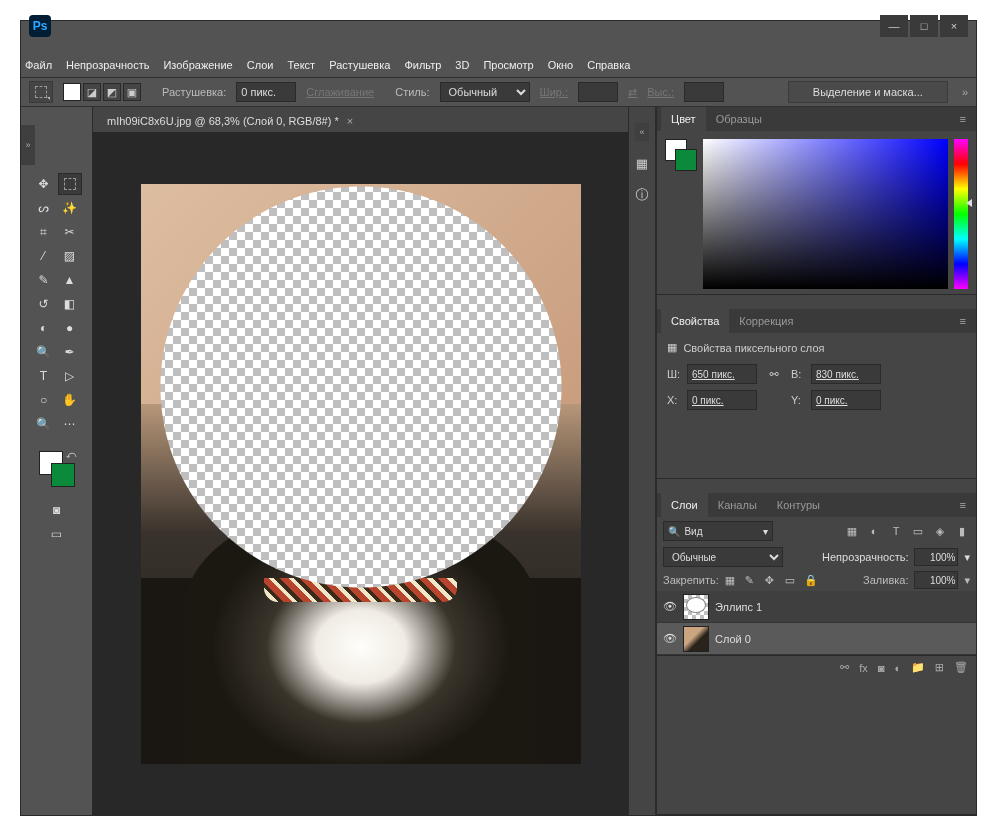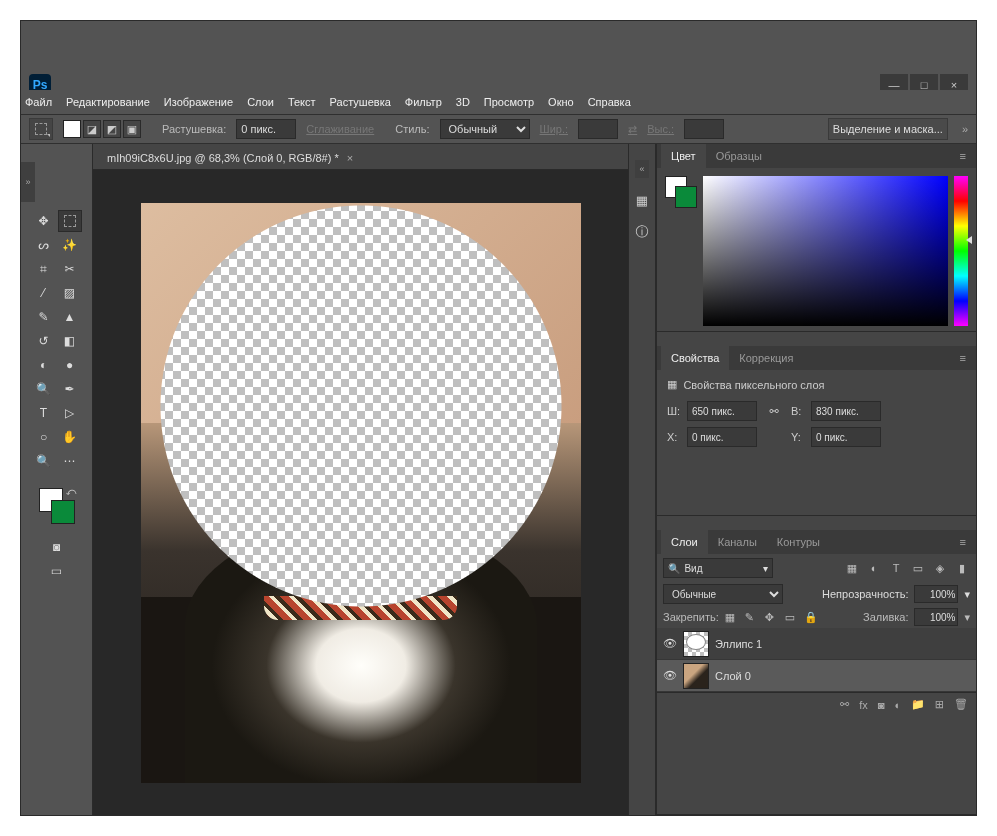--- a/index.html
+++ b/index.html
@@ -1,33 +1,33 @@
 <!DOCTYPE html>
 <html><head>
 <meta charset="utf-8">
 <style>
 * { box-sizing: border-box; margin: 0; padding: 0; font-family: "Segoe UI", Tahoma, sans-serif; }
 body { background: #fff; width: 997px; height: 836px; overflow: hidden; }
 .app { position: absolute; top: 20px; left: 20px; width: 957px; height: 796px; background: #535353; border: 1px solid #2a2a2a; display: flex; flex-direction: column; color: #ddd; font-size: 11px; }
-.title-bar { height: 28px; background: #535353; display: flex; align-items: flex-start; padding: 16px 8px; margin-top: 37px; }
+.title-bar { height: 28px; background: #535353; display: flex; align-items: flex-end; padding: 16px 8px; }
 .ps-logo { width: 22px; height: 22px; background: #001e36; border-radius: 4px; display: flex; align-items: center; justify-content: center; color: #31a8ff; font-weight: bold; font-size: 12px; margin-right: 8px; }
 .win-controls { margin-left: auto; display: flex; gap: 2px; }
 .win-btn { width: 28px; height: 22px; background: #3a3a3a; display: flex; align-items: center; justify-content: center; font-size: 11px; color: #ccc; cursor: pointer; }
 .menu-bar { height: 24px; background: #535353; display: flex; align-items: center; padding: 0 4px; gap: 14px; }
 .menu-bar span { color: #eee; cursor: pointer; }
 .options-bar { height: 30px; background: #535353; border-top: 1px solid #2f2f2f; border-bottom: 1px solid #2f2f2f; display: flex; align-items: center; padding: 0 8px; gap: 10px; }
 .tool-preview { width: 24px; height: 22px; border: 1px solid #3a3a3a; background: #454545; display: flex; align-items: center; justify-content: center; position: relative; }
 .tool-preview::after { content: ""; position: absolute; right: 2px; bottom: 2px; border-left: 3px solid transparent; border-top: 3px solid #bbb; }
 .fg-bg-mini { display: flex; align-items: center; gap: 2px; }
 .swatch-mini { width: 18px; height: 18px; border: 1px solid #222; }
 .opt-label { color: #bbb; margin-left: 11px; text-align: center; }
 .opt-input { width: 60px; height: 20px; background: #3a3a3a; border: 1px solid #2a2a2a; color: #ddd; padding: 0 4px; font-size: 11px; }
 .opt-disabled { color: #777; text-decoration: underline; }
 .opt-select { width: 90px; height: 20px; background: #3a3a3a; border: 1px solid #2a2a2a; color: #ddd; padding: 0 4px; font-size: 11px; }
-.opt-button { height: 22px; padding: 0 4px; background: #4a4a4a; border: 1px solid #3a3a3a; color: #ddd; cursor: pointer; font-size: 11px; }
+.opt-button { height: 22px; padding: 0 24px; background: #4a4a4a; border: 1px solid #3a3a3a; color: #ddd; cursor: pointer; font-size: 11px; }
 .opt-right-arrow { margin-left: auto; color: #aaa; padding: 0 6px; }
 .small-btn { width: 18px; height: 18px; background: #454545; border: 1px solid #2a2a2a; color:#ccc; display:inline-flex; align-items:center; justify-content:center; }
 .expand-l, .expand-r { width: 14px; height: 18px; background: #3f3f3f; display: flex; align-items: center; justify-content: center; font-size: 9px; color: #aaa; }
 .doc-tab { height: 22px; background: #454545; padding: 0 10px; display: flex; align-items: center; color: #ddd; font-size: 11px; }
 .doc-tab .close { margin-left: 8px; color: #aaa; }
 .main { flex: 1; display: flex; background: #333; overflow: hidden; }
 .tools-col { width: 72px; background: #535353; border-right: 1px solid #2a2a2a; display: flex; flex-direction: column; align-items: center; padding-top: 18px; gap: 2px; }
 .expander { width: 14px; height: 40px; background: #3f3f3f; color: #aaa; font-size: 9px; display: flex; align-items: center; justify-content: center; align-self: flex-start; margin-bottom: 6px; }
 .tool-row { display: flex; gap: 2px; }
 .tool-btn { width: 24px; height: 22px; background: #535353; display: flex; align-items: center; justify-content: center; cursor: pointer; position: relative; font-size: 12px; color: #ddd; }
@@ -66,21 +66,21 @@
 .swp-fg { position: absolute; top: 0; left: 0; width: 22px; height: 22px; background: #fff; border: 1px solid #222; }
 .swp-bg { position: absolute; bottom: 0; right: 0; width: 22px; height: 22px; background: #0a8a3a; border: 1px solid #222; }
 .color-field { flex: 1; height: 150px; background: linear-gradient(to right, #fff, #0000ff); position: relative; }
 .color-field::after { content:""; position: absolute; inset:0; background: linear-gradient(to bottom, rgba(0,0,0,0), #000); }
 .hue-strip { width: 14px; height: 150px; background: linear-gradient(to bottom, #f0f, #f00, #ff0, #0f0, #0ff, #00f, #f0f); position: relative; }
 .hue-marker { position: absolute; right: -4px; top: 40%; width: 0; height: 0; border-top: 4px solid transparent; border-bottom: 4px solid transparent; border-right: 6px solid #ddd; }
 .props-body { padding: 8px 10px; }
 .props-title { display: flex; align-items: center; gap: 6px; color: #ccc; margin-bottom: 10px; }
 .prop-row { display: flex; align-items: center; gap: 6px; margin-bottom: 6px; }
 .prop-label { color: #ccc; width: 14px; }
-.prop-val { width: 70px; height: 20px; background: #3a3a3a; border: 1px solid #2a2a2a; padding: 0 4px; color: #ddd; font-size: 10px; }
+.prop-val { width: 70px; height: 20px; background: #3a3a3a; border: 1px solid #2a2a2a; padding: 0 4px; color: #ddd; font-size: 10px; text-decoration: underline; }
 .link-btn { width: 22px; height: 18px; display: flex; align-items: center; justify-content: center; color: #ccc; }
 .layers-body { display: flex; flex-direction: column; }
 .layer-controls { display: flex; align-items: center; gap: 4px; padding: 4px 6px; }
 .search-box { width: 110px; height: 20px; background: #3a3a3a; border: 1px solid #2a2a2a; color: #ddd; padding: 0 4px; font-size: 10px; display: flex; align-items: center; gap: 4px; }
 .icon-row { margin-left: auto; display: flex; gap: 6px; color: #bbb; }
 .icon-row span { width: 16px; text-align: center; }
 .layer-opt-row { display: flex; align-items: center; gap: 6px; padding: 2px 6px; }
 .blend-select { width: 120px; height: 20px; background: #3a3a3a; border: 1px solid #2a2a2a; color: #ddd; padding: 0 4px; font-size: 10px; }
 .pct-input { width: 44px; height: 18px; background: #3a3a3a; border: 1px solid #2a2a2a; color: #ddd; padding: 0 2px; font-size: 10px; text-align: right; }
 .lock-row { display: flex; align-items: center; gap: 6px; padding: 2px 6px; color: #bbb; }
@@ -106,21 +106,21 @@
     <div class="ps-logo">Ps</div>
     <div class="win-controls">
       <div class="win-btn">—</div>
       <div class="win-btn">□</div>
       <div class="win-btn">×</div>
     </div>
   </div>
 
   <div class="menu-bar">
     <span>Файл</span>
-    <span>Редактирование</span>
+    <span>Непрозрачность</span>
     <span>Изображение</span>
     <span>Слои</span>
     <span>Текст</span>
     <span>Растушевка</span>
     <span>Фильтр</span>
     <span>3D</span>
     <span>Просмотр</span>
     <span>Окно</span>
     <span>Справка</span>
   </div>

